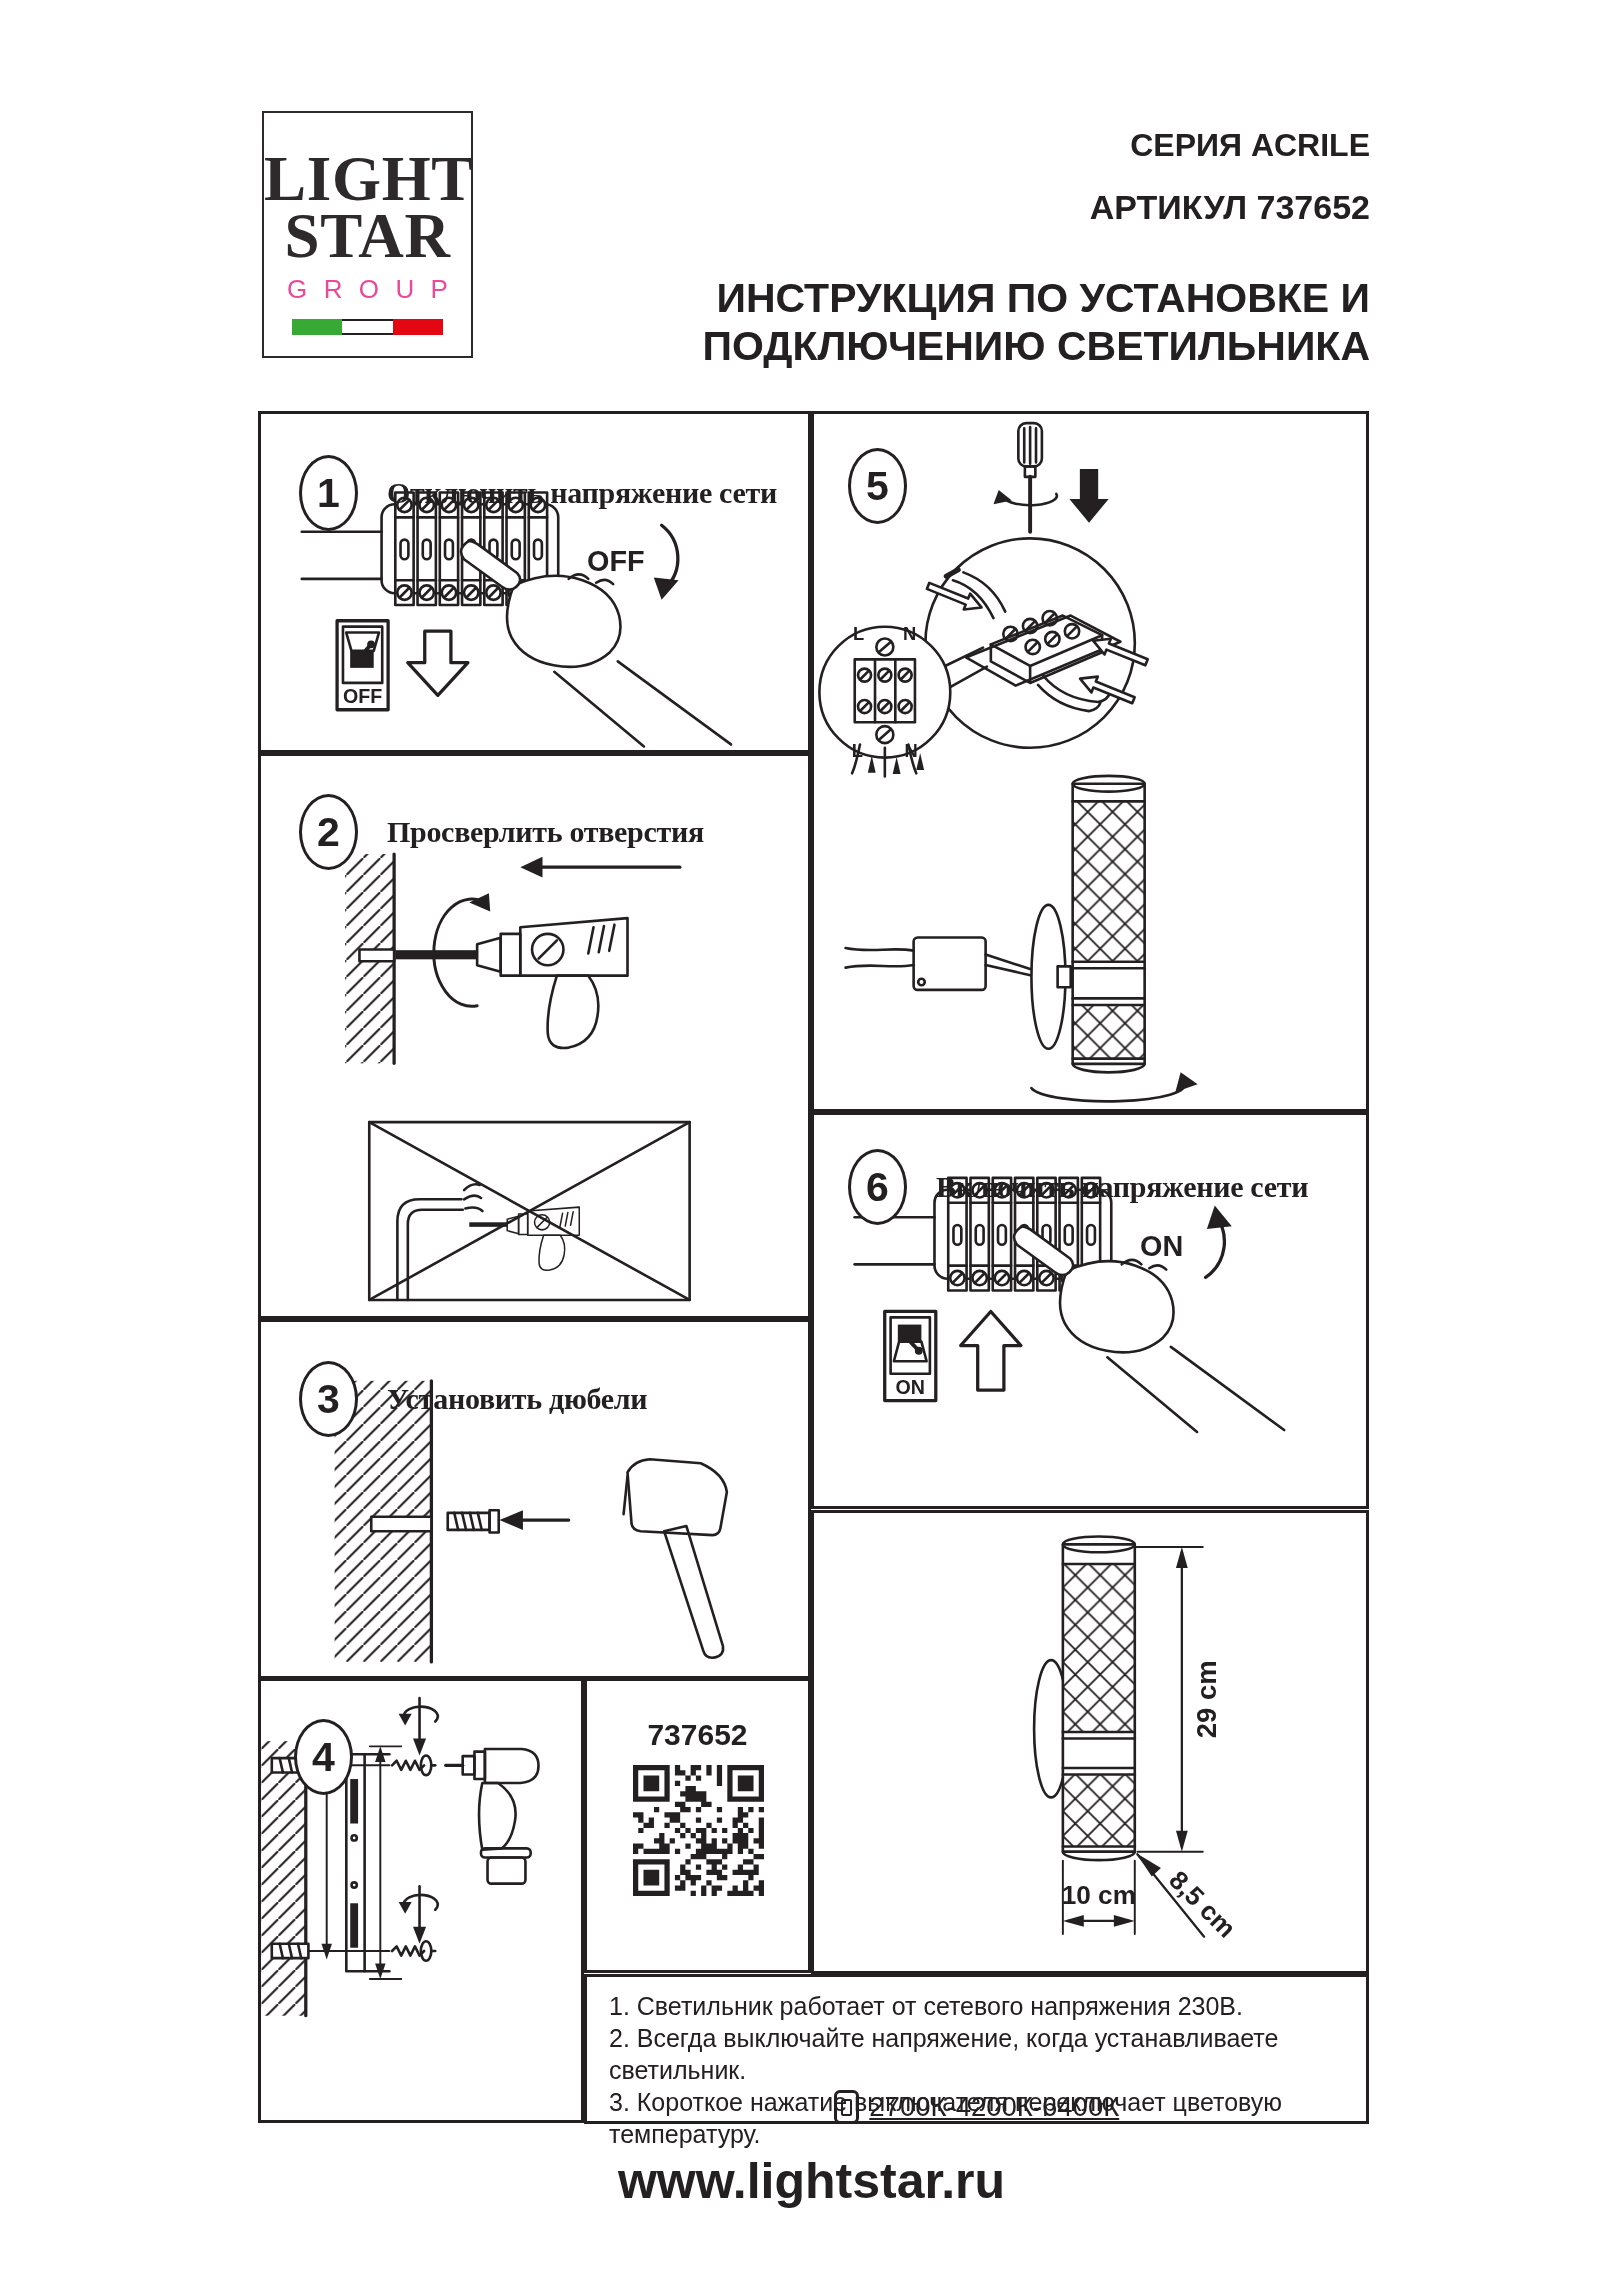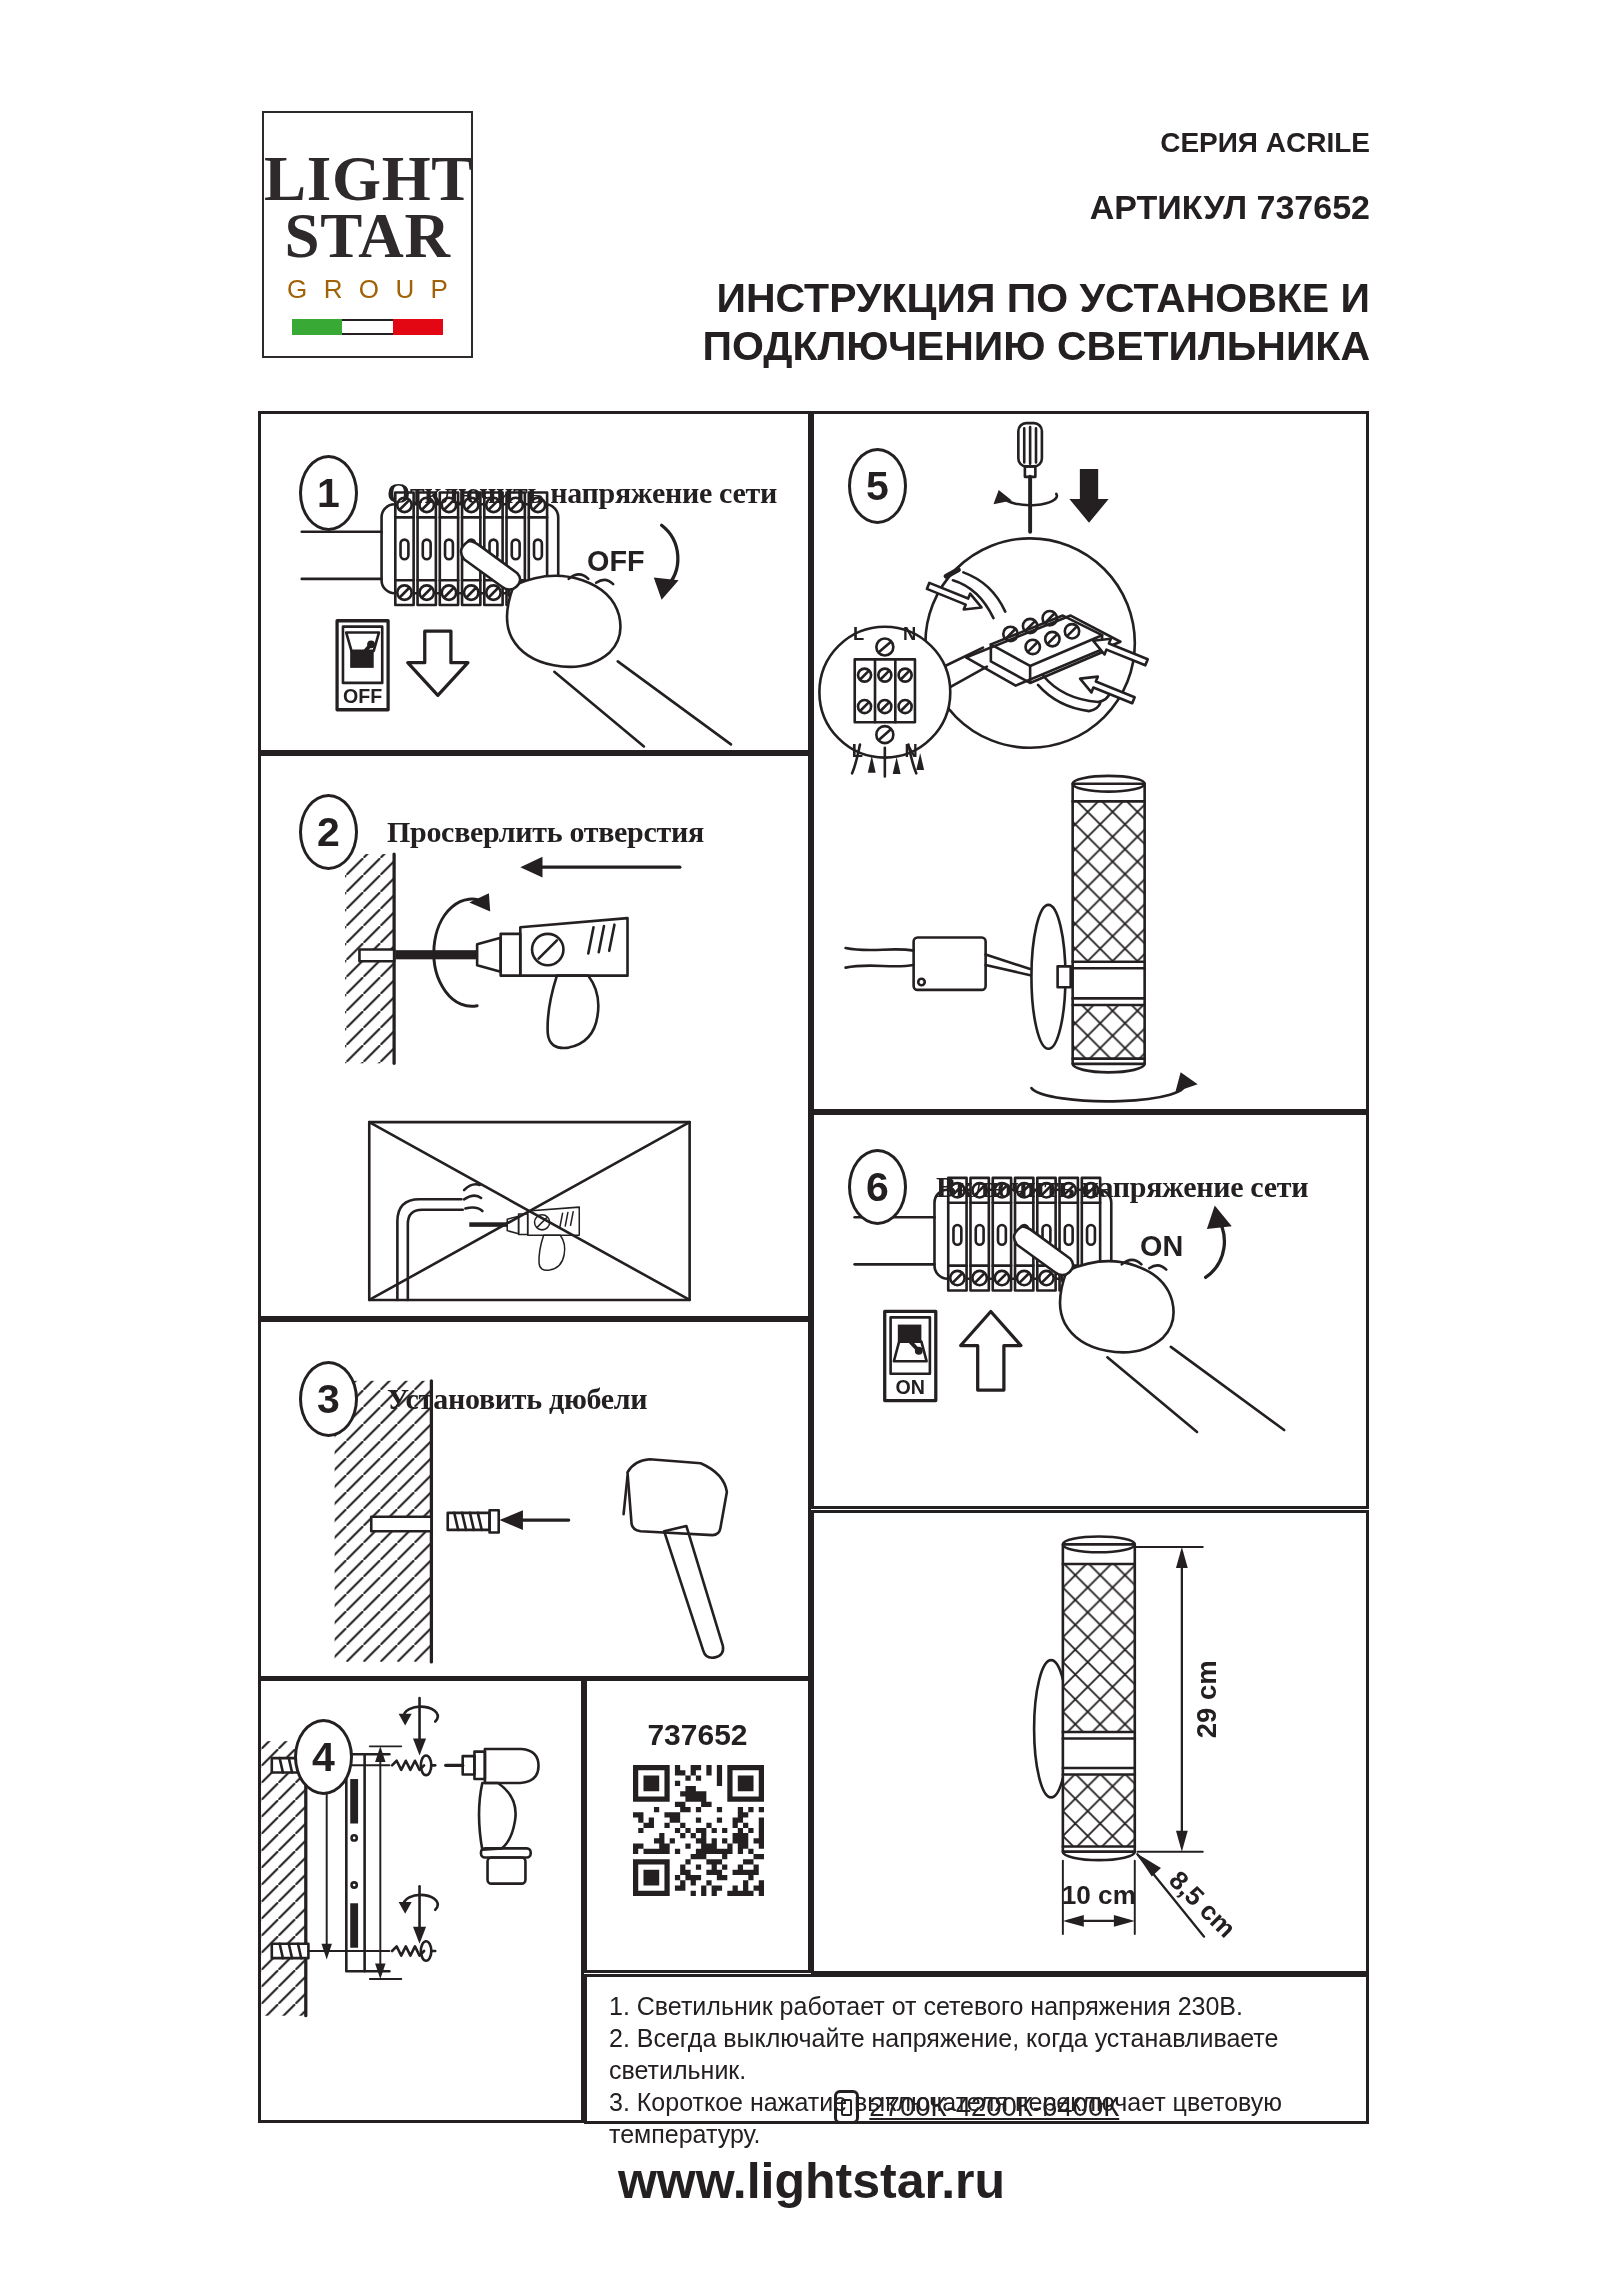--- a/index.html
+++ b/index.html
@@ -5,28 +5,28 @@
   html,body{margin:0;padding:0;background:#9a9a9a;}
   .page{position:relative;width:1623px;height:2295px;background:#ffffff;overflow:hidden;
         font-family:"Liberation Sans",sans-serif;color:#242021;}
 
   
   .logo{position:absolute;left:262px;top:111px;width:211px;height:247px;border:2.6px solid #2e2a2b;
         box-sizing:border-box;text-align:center;background:#fff;}
   .logo-word{font-family:"Liberation Serif","DejaVu Serif",serif;font-weight:bold;font-size:63px;
              line-height:0.90;letter-spacing:0.7px;color:#2e2a2b;}
   .logo-light{margin-top:38px;}
-  .logo-group{margin-top:9.2px;font-size:26px;font-weight:400;letter-spacing:16.4px;text-indent:16.4px;color:#a16207;}
+  .logo-group{margin-top:9.2px;font-size:26px;font-weight:400;letter-spacing:16.4px;text-indent:16.4px;color:#ec4899;}
   .flag{width:151px;height:16.4px;margin:14.4px auto 0;display:flex;}
   .flag > div{flex:1;}
   .flag-mid{background:#fff;border-top:2px solid #242021;border-bottom:2px solid #242021;box-sizing:border-box;}
 
   
   .hdr{position:absolute;right:253px;text-align:right;font-weight:bold;white-space:nowrap;}
-  .hdr-series{top:127px;font-size:28px;}
+  .hdr-series{top:127px;font-size:32px;}
   .hdr-article{top:188px;font-size:34px;}
   .hdr-t1{top:275px;font-size:41px;}
   .hdr-t2{top:323px;font-size:41px;}
 
   
   .panel{position:absolute;border:3.3px solid #242021;box-sizing:border-box;background:#fff;}
   .panel-head{position:absolute;display:flex;align-items:center;gap:29px;z-index:3;}
   .num-circle{width:59px;height:76px;border:3.3px solid #242021;border-radius:50%;box-sizing:border-box;
               display:flex;align-items:center;justify-content:center;font-size:41px;font-weight:bold;background:#fff;}
   .step-label{font-size:30px;font-weight:bold;letter-spacing:-0.3px;font-family:Liberation Serif, serif;}

